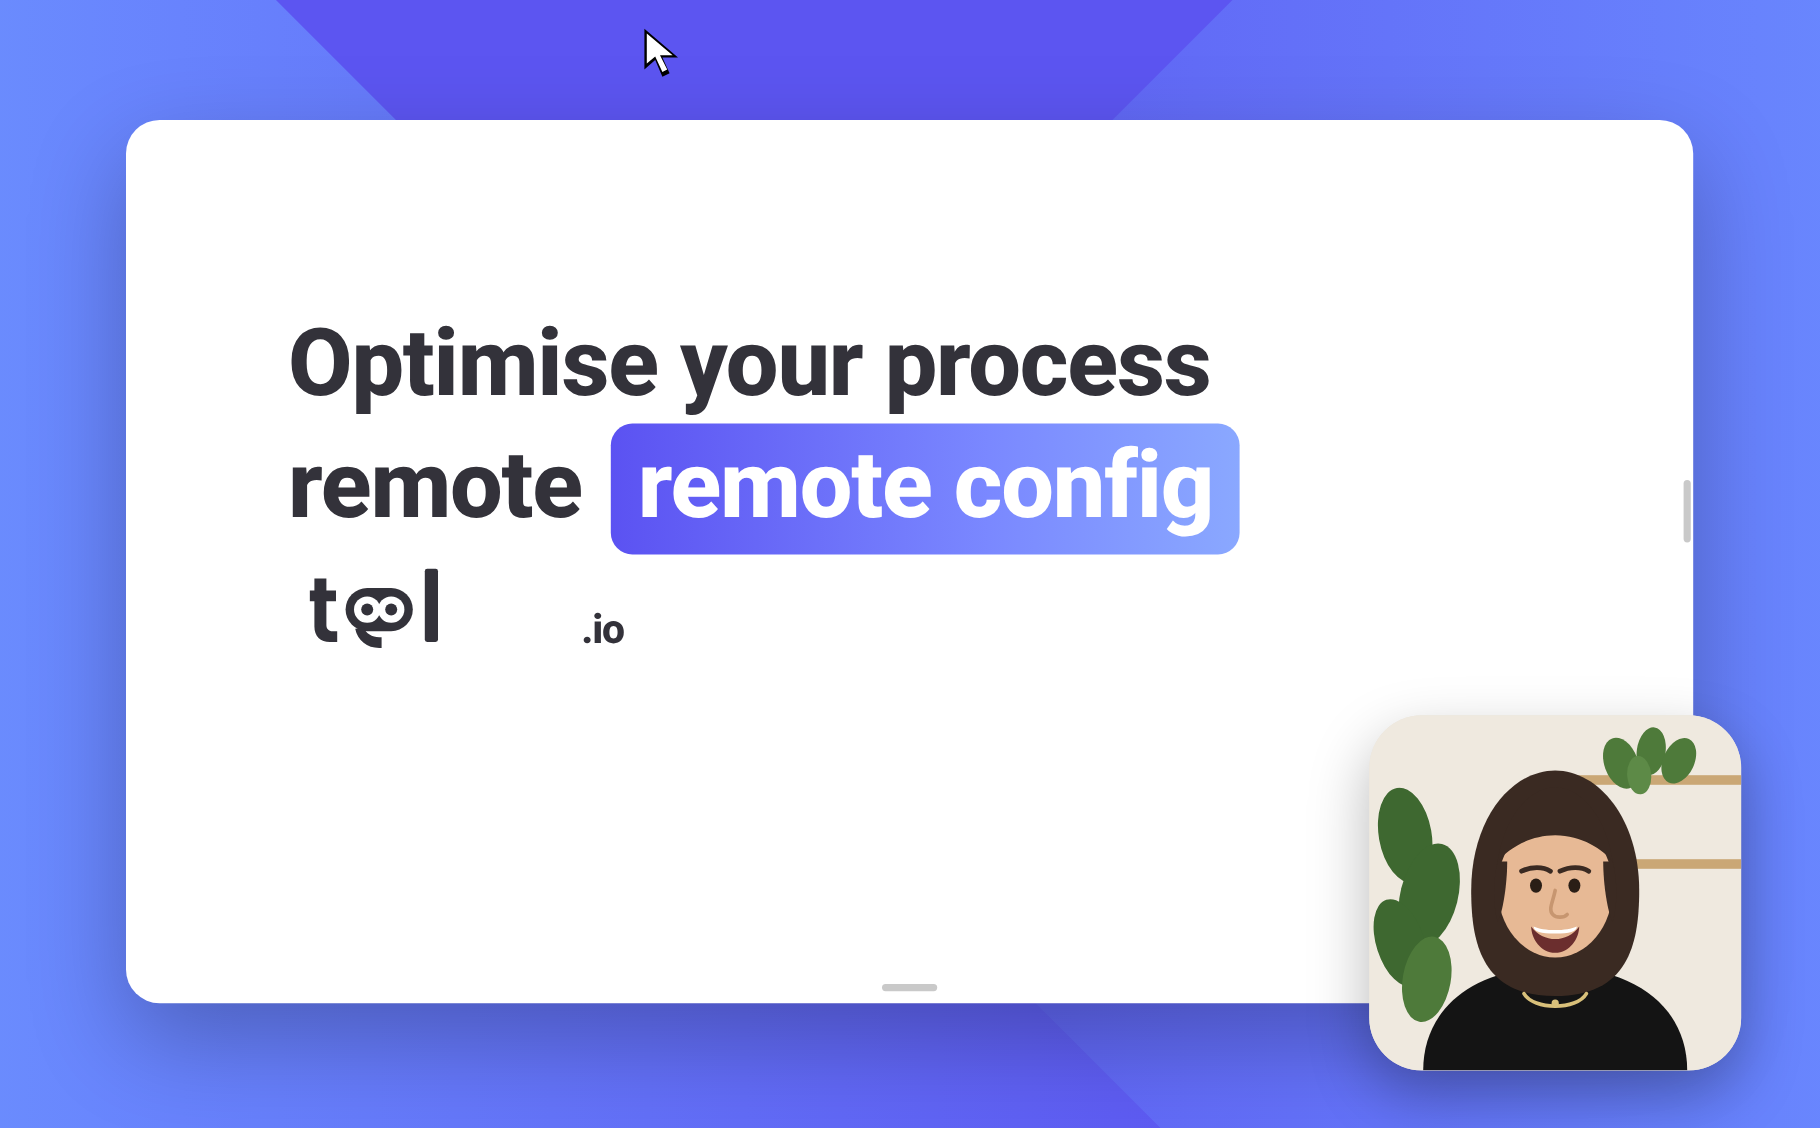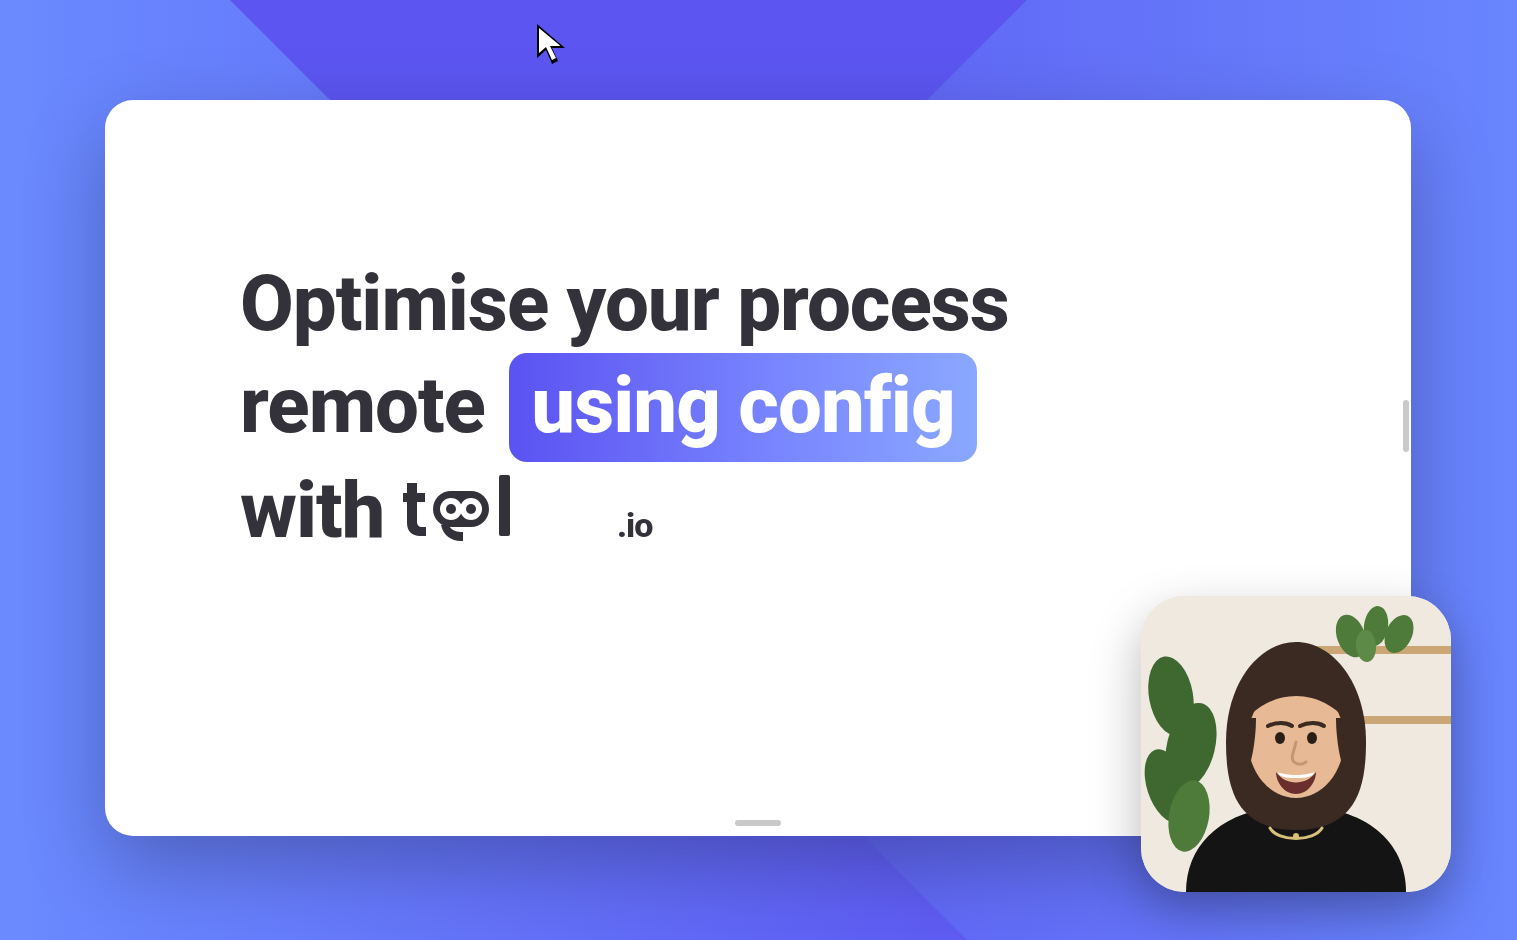--- a/index.html
+++ b/index.html
@@ -89,21 +89,21 @@
     display: inline-flex;
     align-items: center;
     position: relative;
     top: 6px;
   }
 
   .brand-suffix {
     font-size: 34px;
     font-weight: 800;
     color: #33323a;
-    margin-left: 4px;
+    margin-left: 16px;
   }
 
   
   .cursor {
     position: absolute;
     left: 535px;
     top: 22px;
     width: 34px;
     height: 46px;
     pointer-events: none;
@@ -185,23 +185,22 @@
 <div class="bg-layer">
   <div class="bg-shape-left"></div>
   <div class="bg-shape-right"></div>
 </div>
 
 <div class="slide-card">
   <div class="slide-content">
     <div class="headline">
       <span>Optimise your process</span><br>
       <span>remote</span>
-      <span class="highlight">using config</span><br>
+      <span class="highlight">remote config</span><br>
       <span class="brand-line">
-        <span>with</span>
         <span>&nbsp;</span>
         <span class="brand-logo">
           <svg width="210" height="74" viewBox="0 0 210 74">
             <g fill="#33323a">
 
               <path d="M14 14v10h8v9h-8v20c0 3 2 5 5 5h4v9h-6c-8 0-13-5-13-13V33H0v-9h4V14h10z"></path>
 
               <g transform="translate(30,16)">
                 <path d="M26 0c-9 0-16 6-18 14-1 0-2 0-3 0C2 14 0 16 0 19v0c0 0 0 0 0 0 0 14 11 25 25 25h12c14 0 25-11 25-25S51 0 37 0H26z" fill="none"></path>
 

